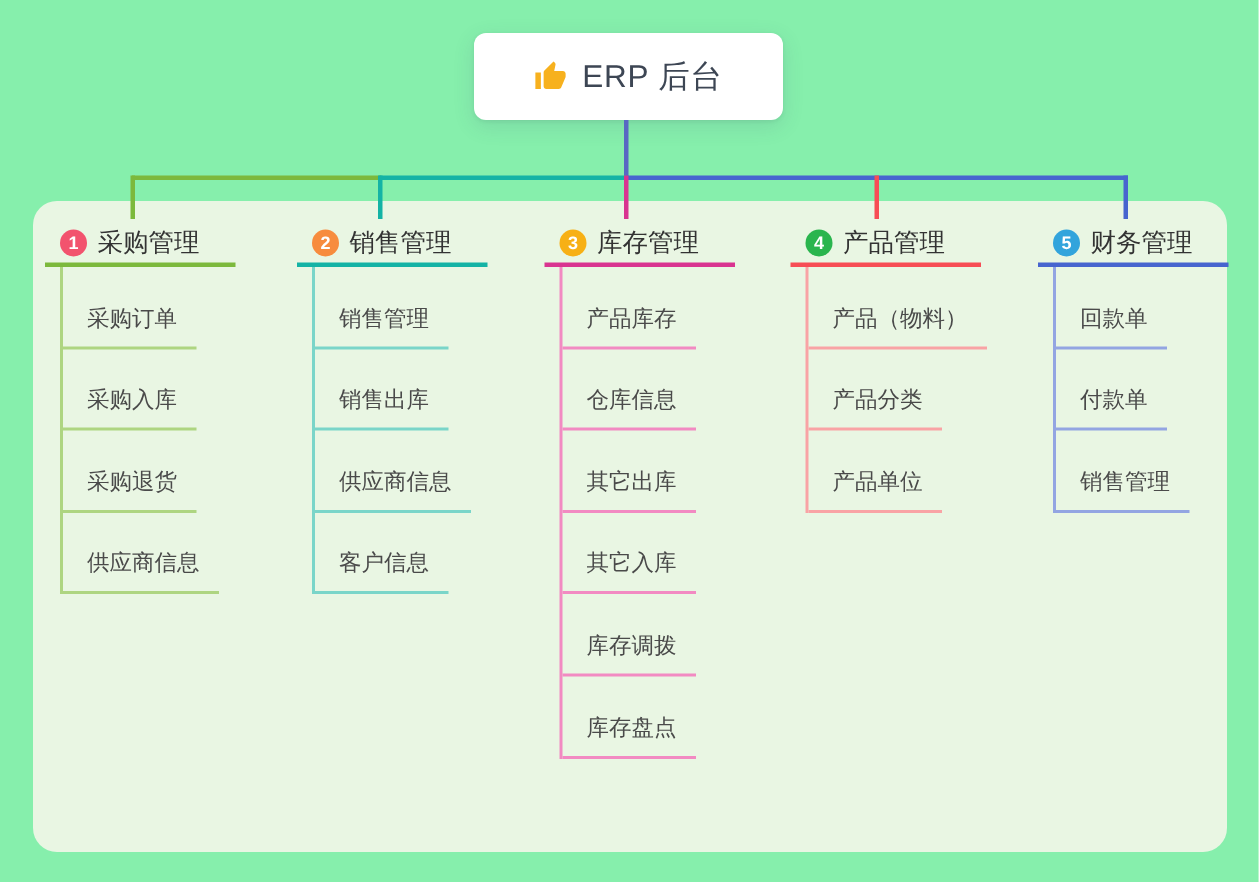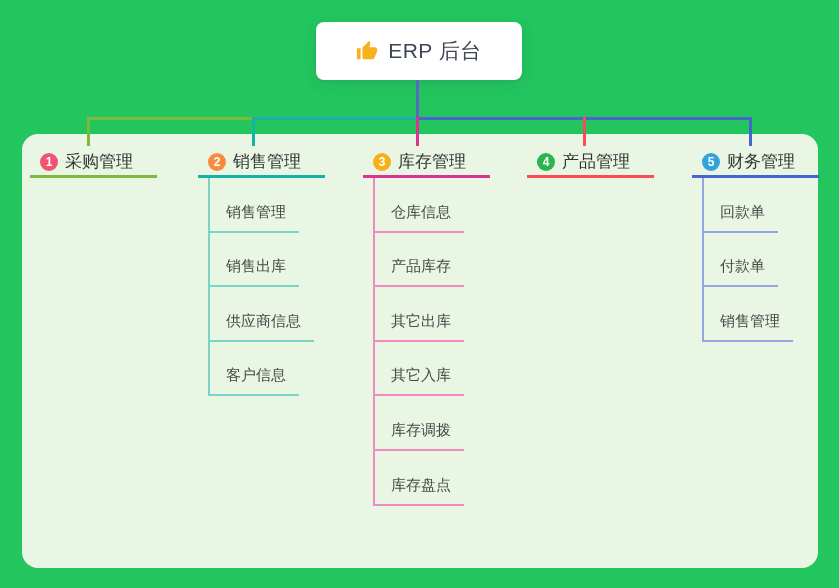--- a/index.html
+++ b/index.html
@@ -28,21 +28,21 @@
     display:flex;align-items:center;justify-content:center;flex:0 0 18px;}
   .branch-title-label{font-size:17px;font-weight:500;color:#333333;white-space:nowrap;}
   .branch-children{margin-left:10px;border-left:2px solid #ccc;}
   .child{box-sizing:border-box;height:54.6px;display:flex;align-items:flex-end;width:fit-content;
     padding:0 13px 9px 16px;border-bottom:2px solid #ccc;}
   .child span{font-size:15px;color:#4a4a4a;white-space:nowrap;}
 </style>
 </head>
 <body>
 
-<div id="canvas" style="background: #22c55e;">
+<div id="canvas" style="background: #86efac;">
   <div id="panel" style="background: rgb(233, 246, 227);"></div>
 
   <div id="root-card" style="background: rgb(255, 255, 255);">
     <svg width="22" height="22" viewBox="0 0 24 24">
       <path id="thumb-path" fill="#f7b11e" d="M1 21h4V9H1v12zM23 10c0-1.1-.9-2-2-2h-6.31l.95-4.57.03-.32c0-.41-.17-.79-.44-1.06L14.17 1 7.59 7.59C7.22 7.95 7 8.45 7 9v10c0 1.1.9 2 2 2h9c.83 0 1.54-.5 1.84-1.22l3.02-7.05c.09-.23.14-.47.14-.73v-2z"></path>
     </svg>
     <span class="root-label" style="color: rgb(61, 70, 84);">ERP 后台</span>
   </div>
 
   <div id="connectors">
@@ -54,20 +54,34 @@
       <div class="vline" style="left: 252px; top: 117px; width: 3px; height: 29px; background: rgb(20, 179, 165);"></div>
       <div class="vline" style="left: 416px; top: 117px; width: 3px; height: 29px; background: rgb(217, 52, 144);"></div>
       <div class="vline" style="left: 583px; top: 117px; width: 3px; height: 29px; background: rgb(247, 77, 85);"></div>
       <div class="vline" style="left: 749px; top: 117px; width: 3px; height: 29px; background: rgb(71, 101, 207);"></div>
     </div>
   <div id="branches">
       <div class="branch" style="left: 30px;">
         <div class="branch-title" style="border-bottom-color: rgb(124, 185, 60);">
           <span class="badge" style="background: rgb(242, 83, 110);">1</span>
           <span class="branch-title-label">采购管理</span>
+        </div>
+        <div class="branch-children" style="border-left-color: rgb(174, 213, 129);">
+          <div class="child" style="border-bottom-color: rgb(174, 213, 129);">
+            <span>采购订单</span>
+          </div>
+          <div class="child" style="border-bottom-color: rgb(174, 213, 129);">
+            <span>采购入库</span>
+          </div>
+          <div class="child" style="border-bottom-color: rgb(174, 213, 129);">
+            <span>采购退货</span>
+          </div>
+          <div class="child" style="border-bottom-color: rgb(174, 213, 129);">
+            <span>供应商信息</span>
+          </div>
         </div>
       </div>
       <div class="branch" style="left: 198px;">
         <div class="branch-title" style="border-bottom-color: rgb(20, 179, 165);">
           <span class="badge" style="background: rgb(247, 140, 62);">2</span>
           <span class="branch-title-label">销售管理</span>
         </div>
         <div class="branch-children" style="border-left-color: rgb(122, 213, 201);">
           <div class="child" style="border-bottom-color: rgb(122, 213, 201);">
             <span>销售管理</span>
@@ -83,43 +97,54 @@
           </div>
         </div>
       </div>
       <div class="branch" style="left: 363px;">
         <div class="branch-title" style="border-bottom-color: rgb(217, 52, 144);">
           <span class="badge" style="background: rgb(247, 176, 21);">3</span>
           <span class="branch-title-label">库存管理</span>
         </div>
         <div class="branch-children" style="border-left-color: rgb(242, 138, 194);">
           <div class="child" style="border-bottom-color: rgb(242, 138, 194);">
-            <span>仓库信息</span>
+            <span>产品库存</span>
           </div>
           <div class="child" style="border-bottom-color: rgb(242, 138, 194);">
-            <span>产品库存</span>
+            <span>仓库信息</span>
           </div>
           <div class="child" style="border-bottom-color: rgb(242, 138, 194);">
             <span>其它出库</span>
           </div>
           <div class="child" style="border-bottom-color: rgb(242, 138, 194);">
             <span>其它入库</span>
           </div>
           <div class="child" style="border-bottom-color: rgb(242, 138, 194);">
             <span>库存调拨</span>
           </div>
           <div class="child" style="border-bottom-color: rgb(242, 138, 194);">
             <span>库存盘点</span>
           </div>
         </div>
       </div>
       <div class="branch" style="left: 527px;">
         <div class="branch-title" style="border-bottom-color: rgb(247, 77, 85);">
           <span class="badge" style="background: rgb(42, 181, 78);">4</span>
           <span class="branch-title-label">产品管理</span>
+        </div>
+        <div class="branch-children" style="border-left-color: rgb(249, 163, 165);">
+          <div class="child" style="border-bottom-color: rgb(249, 163, 165);">
+            <span>产品（物料）</span>
+          </div>
+          <div class="child" style="border-bottom-color: rgb(249, 163, 165);">
+            <span>产品分类</span>
+          </div>
+          <div class="child" style="border-bottom-color: rgb(249, 163, 165);">
+            <span>产品单位</span>
+          </div>
         </div>
       </div>
       <div class="branch" style="left: 692px;">
         <div class="branch-title" style="border-bottom-color: rgb(71, 101, 207);">
           <span class="badge" style="background: rgb(50, 164, 220);">5</span>
           <span class="branch-title-label">财务管理</span>
         </div>
         <div class="branch-children" style="border-left-color: rgb(147, 165, 226);">
           <div class="child" style="border-bottom-color: rgb(147, 165, 226);">
             <span>回款单</span>

